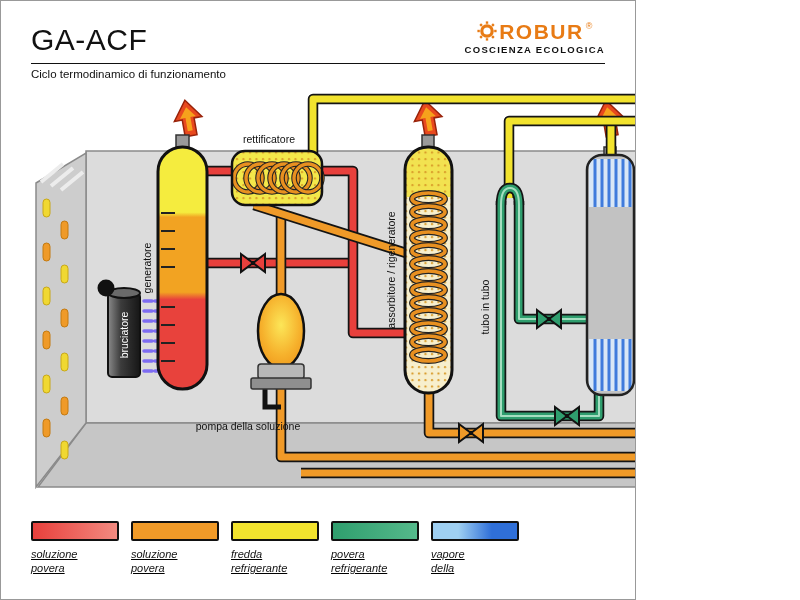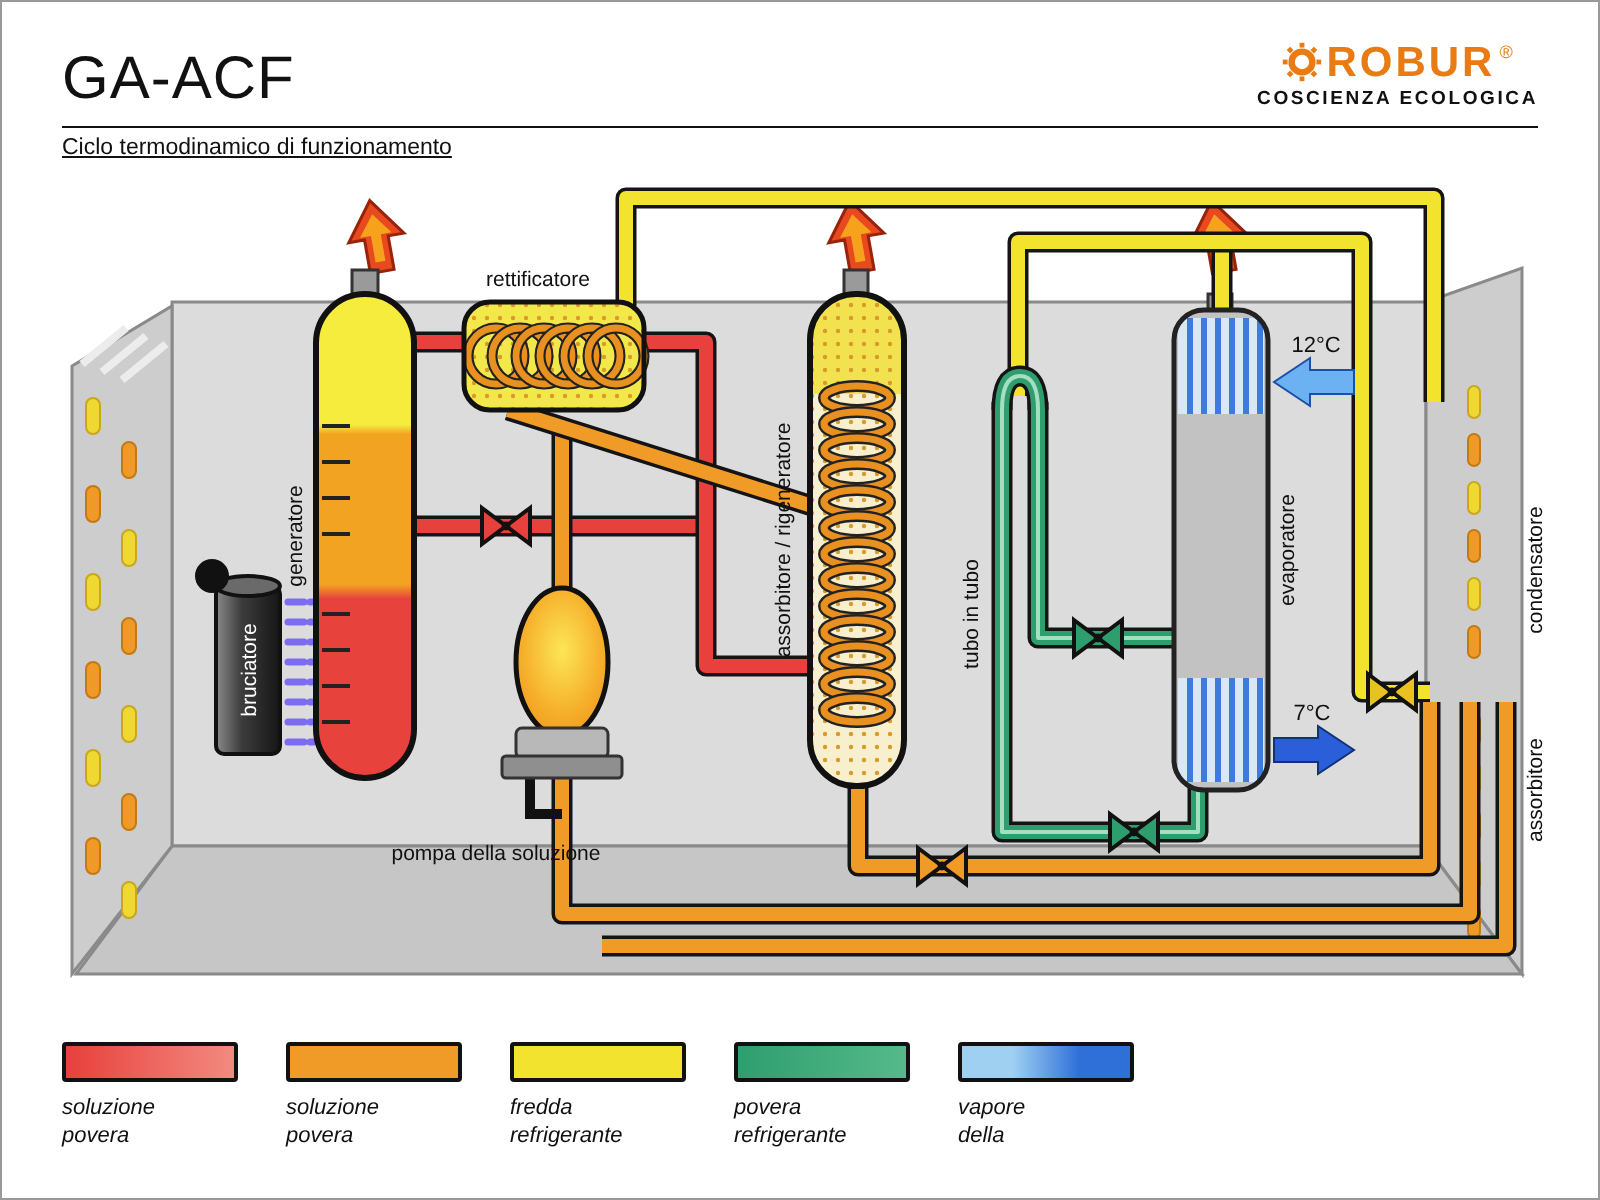--- a/index.html
+++ b/index.html
@@ -1,27 +1,27 @@
 <!DOCTYPE html>
 <html><head>
 <meta charset="utf-8">
 <style>
   html,body{margin:0;padding:0;background:#fff;}
-  .page{position:relative;width:800px;height:600px;background:#fff;border:1px solid #999;
+  .page{position:relative;width:636px;height:600px;background:#fff;border:1px solid #999;
         box-sizing:border-box;overflow:hidden;font-family:"Liberation Sans",sans-serif;}
   .title{position:absolute;left:30px;top:22px;font-size:30px;letter-spacing:.5px;color:#111;font-weight:400;}
   .rule{position:absolute;left:30px;right:30px;top:62px;border-top:1.5px solid #111;}
-  .subtitle{position:absolute;left:30px;top:67px;font-size:11.5px;color:#111;text-decoration:underline;}
+  .subtitle{position:absolute;left:30px;top:67px;font-size:11.5px;color:#111;}
   .logo{position:absolute;right:30px;top:20px;display:flex;flex-direction:column;align-items:center;}
   .logo-row{display:flex;align-items:flex-start;gap:2px;}
   .logo-name{font-size:21px;font-weight:700;color:#e87b14;letter-spacing:1.5px;line-height:1;}
   .logo-reg{font-size:9px;color:#e87b14;margin-top:0px;}
   .logo-tagline{font-size:9.5px;font-weight:700;letter-spacing:1.3px;color:#111;margin-top:2px;text-align:right;}
   .diagram{position:absolute;left:0;top:0;}
-  .legend{position:absolute;left:30px;top:520px;display:flex;gap:24px;}
+  .legend{position:absolute;left:30px;top:520px;display:flex;gap:12px;text-decoration:underline;}
   .legend-item{width:88px;}
   .swatch{height:20px;border:2px solid #111;border-radius:2px;box-sizing:border-box;}
   .sw-povera{background:linear-gradient(90deg,#e8403c,#f28a80);}
   .sw-ricca{background:#f09a28;}
   .sw-vapore{background:#f2e32e;}
   .sw-liquido{background:linear-gradient(90deg,#2f9e6e,#55b98b);}
   .sw-acqua{background:linear-gradient(90deg,#9fd0f2 0%,#9fd0f2 30%,#2f6fd8 70%);}
   .legend-label{font-style:italic;font-size:11px;color:#111;margin-top:6px;line-height:1.3;}
   
   .pipe{fill:none;stroke-linejoin:round;stroke-linecap:butt;}

